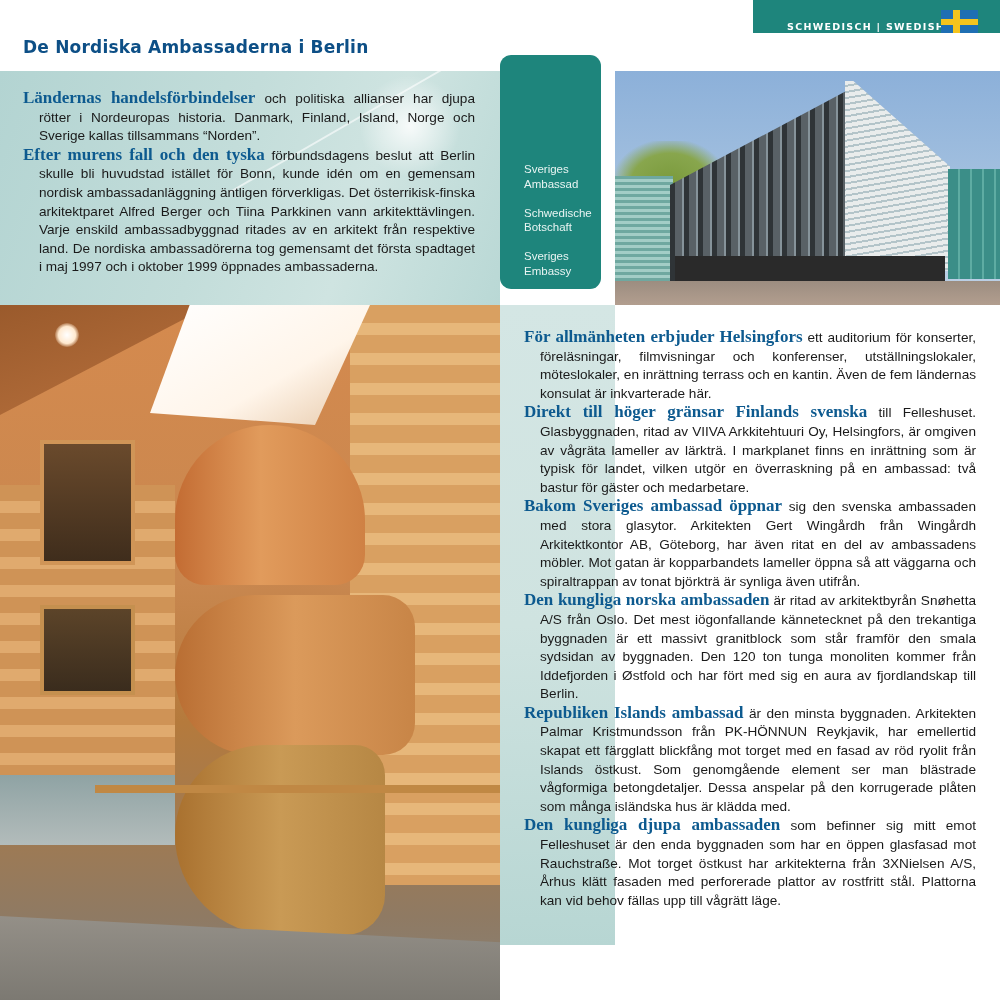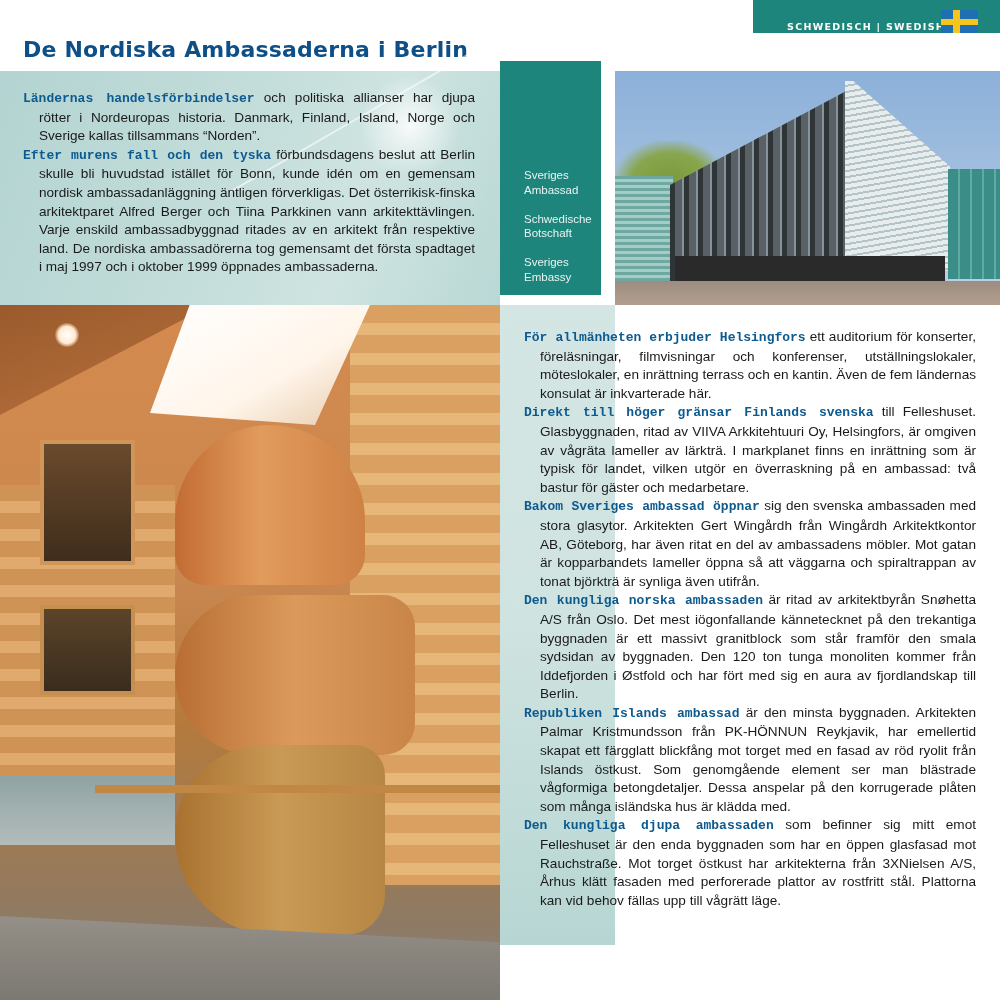--- a/index.html
+++ b/index.html
@@ -18,21 +18,21 @@
   }
   .flag {
     position: absolute; left: 188px; top: 10px; width: 37px; height: 23px;
     background: #1f6fb3;
   }
   .flag .v { position: absolute; left: 12px; top: 0; width: 7px; height: 23px; background: #f5c41d; }
   .flag .h { position: absolute; left: 0; top: 9px; width: 37px; height: 6px; background: #f5c41d; }
 
   .page-title {
     position: absolute; left: 23px; top: 37px;
-    font-family: "DejaVu Sans", sans-serif; font-weight: bold; font-size: 22px;
+    font-family: "DejaVu Sans", sans-serif; font-weight: bold; font-size: 17px;
     color: #0d4f86; letter-spacing: 0.2px;
   }
 
   
   .tint-top {
     position: absolute; left: 0; top: 71px; width: 500px; height: 234px;
     background: linear-gradient(110deg, #b3d4d2 0%, #c3ddda 45%, #cfe4e1 70%, #b9d8d5 100%);
   }
   .tint-top .glow {
     position: absolute; left: 355px; top: 0; width: 110px; height: 110px;
@@ -42,30 +42,30 @@
     position: absolute; left: 230px; top: 120px; width: 320px; height: 2px;
     background: rgba(255,255,255,0.6); transform: rotate(-30deg); transform-origin: left;
   }
   .tint-right-col {
     position: absolute; left: 500px; top: 305px; width: 115px; height: 640px;
     background: linear-gradient(180deg, #d4e6e4 0%, #cfe3e0 50%, #b7d6d3 100%);
   }
 
   .para-block { position: absolute; font-family: "Liberation Sans", sans-serif; font-size: 13.6px; line-height: 18.6px; color: #1a1a1a; }
   .para { text-align: justify; padding-left: 16px; text-indent: -16px; }
-  .para .lead { color: #0d5a8f; font-weight: bold; font-family: Liberation Mono, monospace; font-size: 13px; }
+  .para .lead { color: #0d5a8f; font-weight: bold; font-family: Liberation Serif, serif; font-size: 17px; }
 
   .intro { left: 23px; top: 89px; width: 452px; }
   .main-text { left: 524px; top: 328px; width: 452px; }
 
   
   .embassy-box {
-    position: absolute; left: 500px; top: 61px; width: 101px; height: 234px;
+    position: absolute; left: 500px; top: 55px; width: 101px; height: 234px;
     background: #1e857c; color: #e8f4f2;
-    font-family: "Liberation Sans", sans-serif; font-size: 11.5px; line-height: 14.8px;
+    font-family: "Liberation Sans", sans-serif; font-size: 11.5px; line-height: 14.8px; border-radius: 11px;
   }
   .embassy-box .names { position: absolute; left: 24px; top: 107px; }
   .embassy-box .name { margin-bottom: 14px; }
 
   
   .photo-building {
     position: absolute; left: 615px; top: 71px; width: 385px; height: 234px; overflow: hidden;
     background: linear-gradient(180deg, #8cb0d9 0%, #a8c4e1 60%, #c1d2e6 100%);
   }
   .photo-building .trees { position: absolute; left: 0; top: 70px; width: 110px; height: 70px; background: radial-gradient(ellipse at 50% 60%, #7a9a3c 0%, #88a64d 50%, rgba(136,166,77,0) 75%); }

